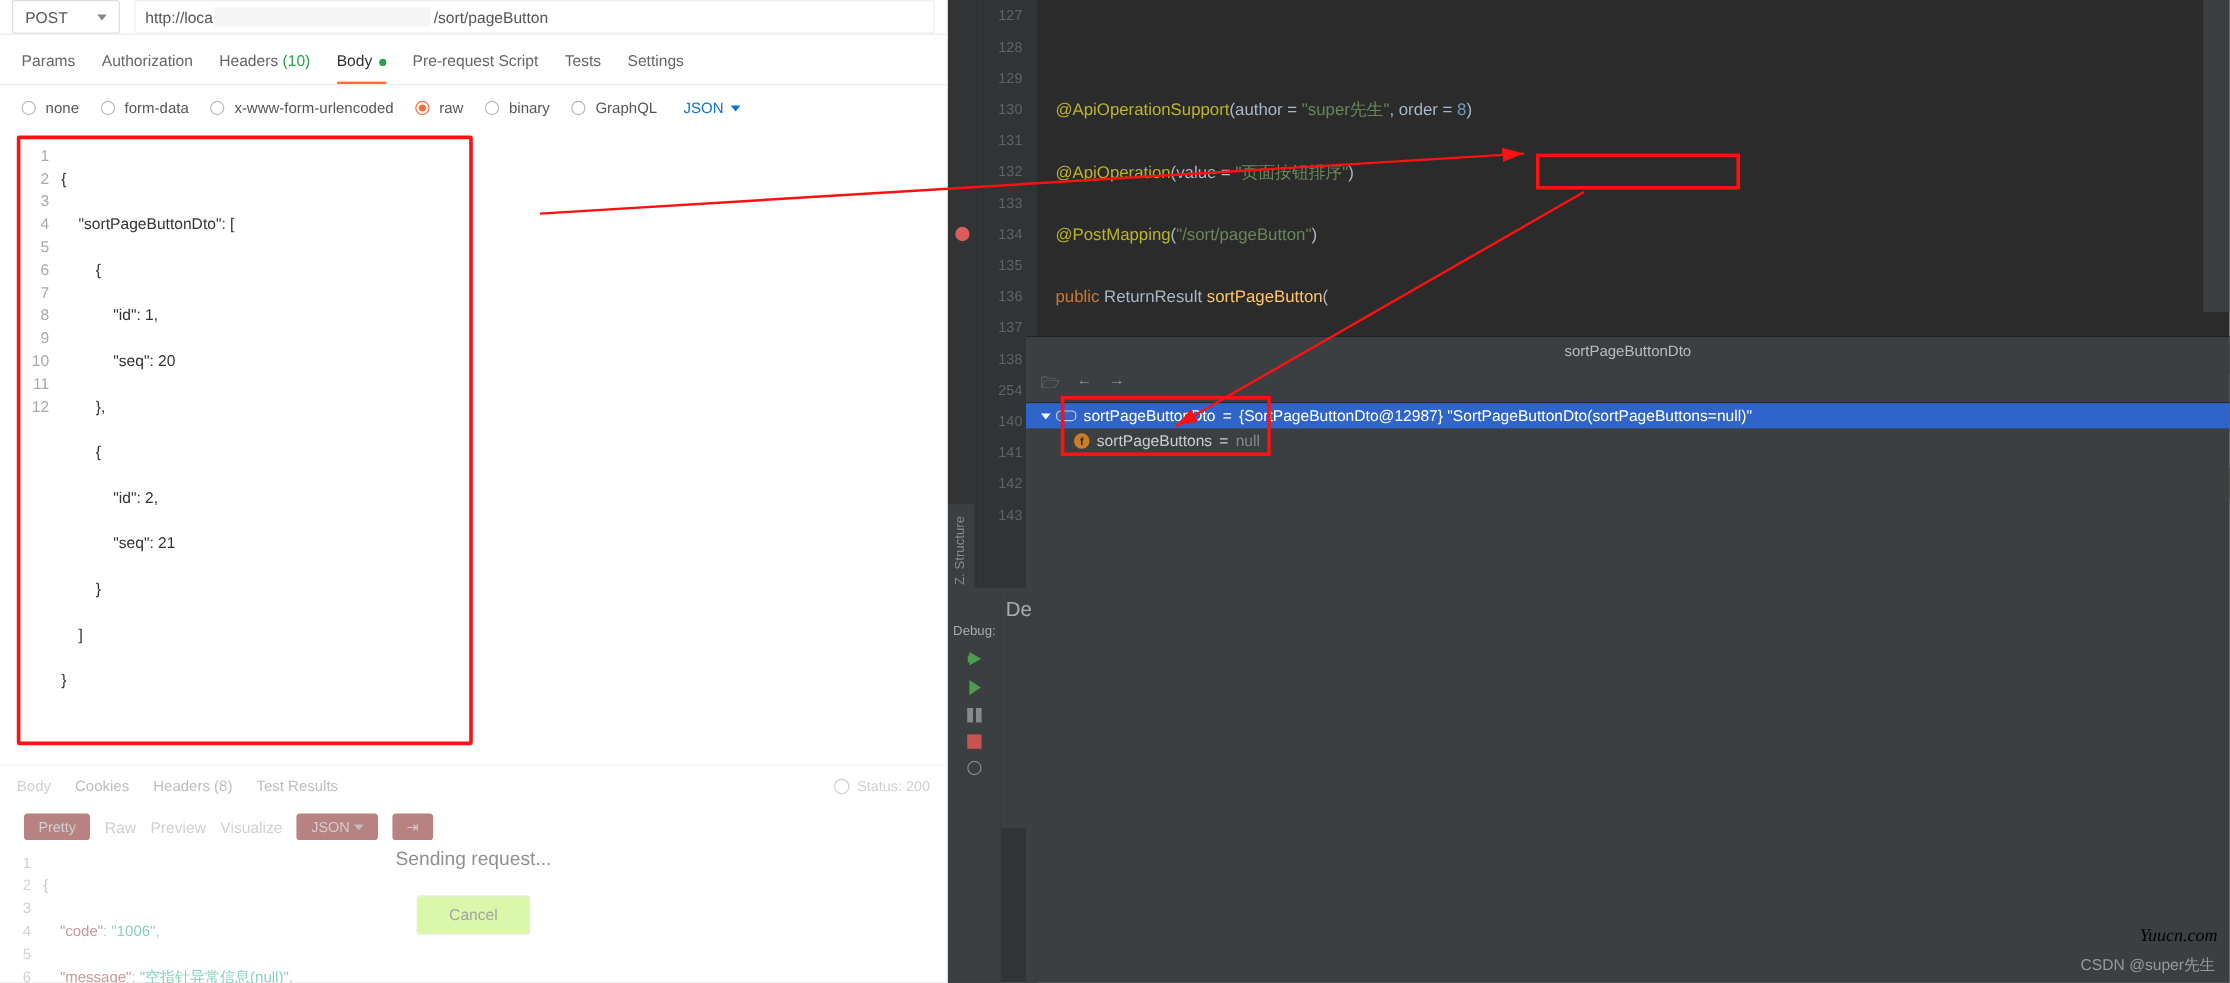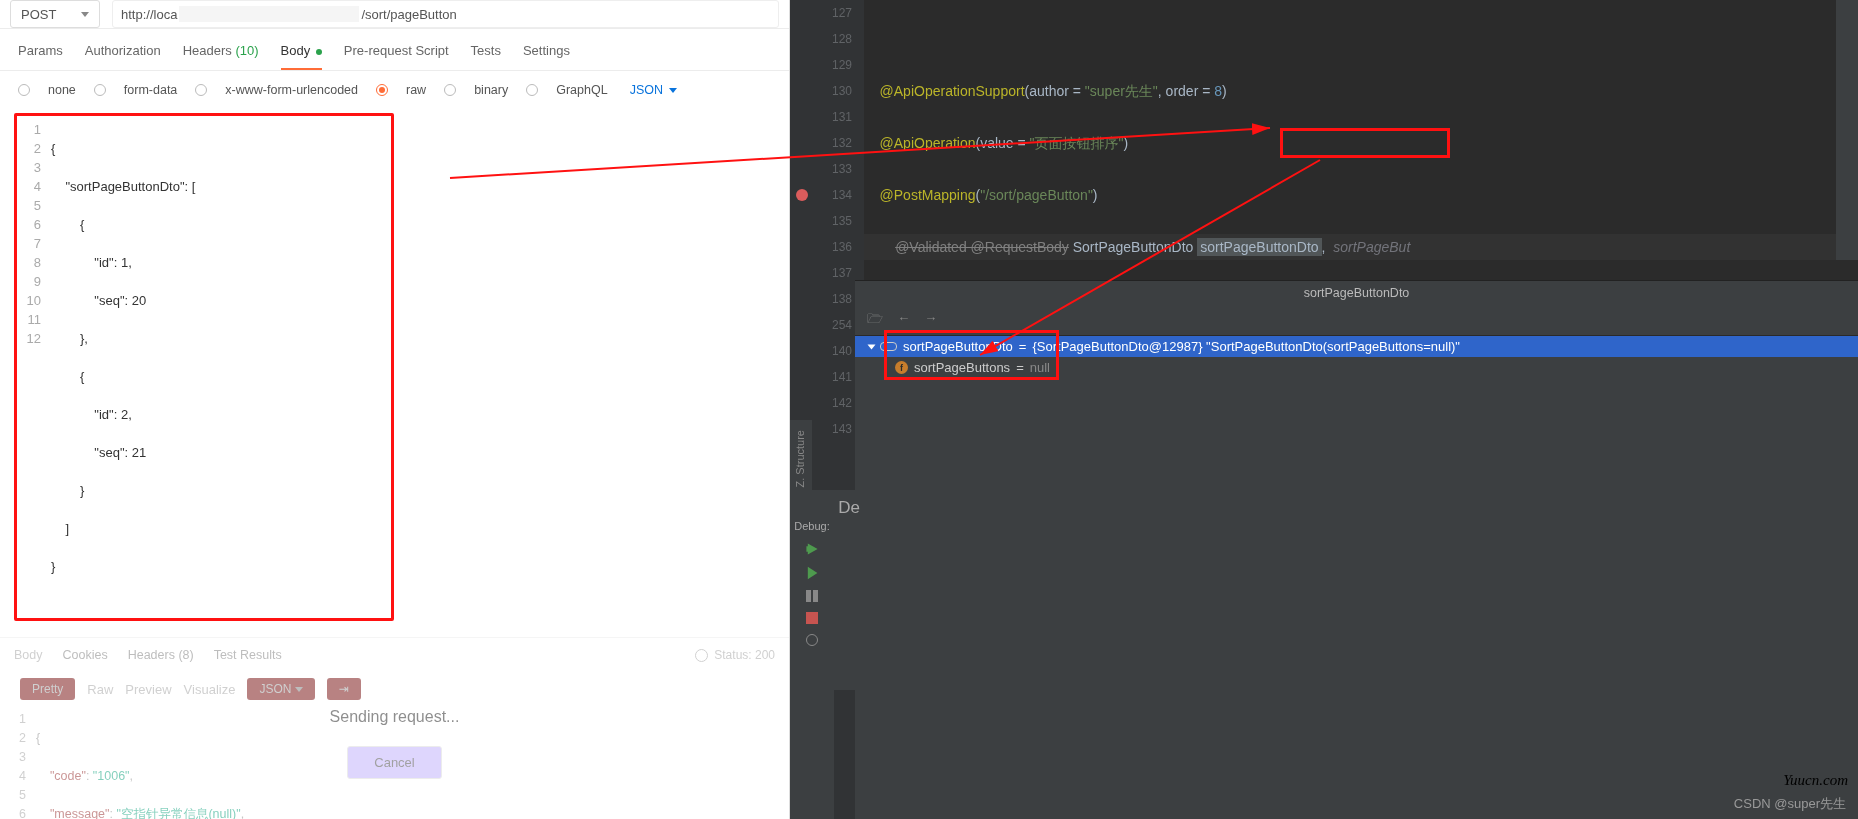--- a/index.html
+++ b/index.html
@@ -12,40 +12,40 @@
 .url-blank { display: inline-block; width: 180px; height: 16px; background: #f5f5f5; margin: 0 2px; }
 .tabs { display: flex; gap: 22px; padding: 14px 18px 0; border-bottom: 1px solid #ececec; }
 .tab { padding-bottom: 10px; cursor: pointer; color: #666; }
 .tab.active { color: #333; border-bottom: 2px solid #ff6c37; font-weight: 500; }
 .tab .dot-green { display: inline-block; width: 6px; height: 6px; border-radius: 50%; background: #2ba24c; margin-left: 2px; vertical-align: middle; }
 .tab .cnt { color: #2ba24c; }
 .body-types { display: flex; align-items: center; gap: 18px; padding: 12px 18px; font-size: 12.5px; }
 .radio { width: 12px; height: 12px; border: 1px solid #bbb; border-radius: 50%; display: inline-flex; align-items: center; justify-content: center; }
 .radio.on { border-color: #ff6c37; }
 .radio.on::after { content: ''; width: 6px; height: 6px; border-radius: 50%; background: #ff6c37; }
-.btype { display: flex; align-items: center; gap: 18px; cursor: pointer; }
+.btype { display: flex; align-items: center; gap: 8px; cursor: pointer; }
 .json-sel { color: #0973dc; display: flex; align-items: center; gap: 6px; cursor: pointer; margin-left: 4px; }
 .json-sel .chev { border-top-color: #0973dc; }
 .editor-wrap { margin: 4px 14px; border: 3px solid #f11; border-radius: 2px; padding: 4px 0 4px 0; width: 380px; }
 .editor { font-family: Consolas, Menlo, monospace; font-size: 13px; line-height: 19px; display: flex; }
 .gut { width: 34px; text-align: right; color: #aaa; padding-right: 10px; user-select: none; }
 .code { white-space: pre; color: #333; }
 .lower { margin-top: 12px; border-top: 1px solid #eee; opacity: 0.55; position: relative; flex: 1; }
 .resp-tabs { display: flex; gap: 20px; padding: 10px 14px; color: #888; font-size: 12.5px; }
 .resp-tabs .sel { color: #aaa; }
 .status { position: absolute; right: 14px; top: 10px; color: #aaa; font-size: 12px; display:flex;align-items:center;gap:6px;}
 .globe{width:13px;height:13px;border:1px solid #aaa;border-radius:50%;position:relative;}
 .pill-row { display: flex; gap: 12px; padding: 6px 20px; align-items: center; }
 .pill { background: #7f1d1d; border-radius: 3px; padding: 4px 12px; color: #aaa; font-size: 12px; }
 .resp-code { font-family: Consolas, Menlo, monospace; font-size: 12.5px; line-height: 19px; display: flex; padding: 4px 6px; }
 .resp-code .k2 { color: #a04040; }
 .resp-code .s2 { color: #2a8; }
 .sending { position: absolute; left: 0; right: 0; top: 70px; display: flex; flex-direction: column; align-items: center; gap: 20px; }
 .sending-txt { font-size: 16px; color: #333; font-weight: 500; }
-.cancel-btn { border: 1px solid #ddd; background: #c4b5fd; padding: 8px 26px; border-radius: 3px; cursor: pointer; color: #555; font-size: 13px; }
+.cancel-btn { border: 1px solid #ddd; background: #bef264; padding: 8px 26px; border-radius: 3px; cursor: pointer; color: #555; font-size: 13px; }
 
 .ide { flex: 1; background: #2b2b2b; color: #a9b7c6; font-family: Consolas, "JetBrains Mono", monospace; font-size: 14px; position: relative; display: flex; }
 .ide-gut { width: 50px; background: #313335; color: #606366; text-align: right; padding-right: 12px; line-height: 26px; font-size: 12px; user-select: none; }
 .ide-icons { width: 24px; background: #313335; }
 .ide-code { flex: 1; line-height: 26px; white-space: pre; position: relative; }
 .ide-code .an { color: #bbb529; }
 .ide-code .kw { color: #cc7832; }
 .ide-code .st { color: #6a8759; }
 .ide-code .nm { color: #6897bb; }
 .ide-code .fn { color: #ffc66d; }
@@ -231,20 +231,21 @@
       <div>140</div>
       <div>141</div>
       <div>142</div>
       <div>143</div>
   </div>
   <div class="ide-code">
 <div> </div>
 <div>    <span class="an">@ApiOperationSupport</span><span>(author = </span><span class="st">"super先生"</span><span>, order = </span><span class="nm">8</span><span>)</span></div>
 <div>    <span class="an">@ApiOperation</span><span>(value = </span><span class="st">"页面按钮排序"</span><span>)</span></div>
 <div>    <span class="an">@PostMapping</span><span>(</span><span class="st">"/sort/pageButton"</span><span>)</span></div>
+<div>    <span class="kw">public</span><span> ReturnResult </span><span class="fn">sortPageButton</span><span>(</span></div>
 <div class="cur">        <span class="strikethrough">@Validated @RequestBody</span><span> SortPageButtonDto </span><span style="background:#515658;padding:1px 3px;">sortPageButtonDto</span><span>,</span><span class="ih">  sortPageBut</span></div>
 <div>        <span>BindingResult bindingResult) {</span><span class="ih">  bindingResult:  org.springframework.valid</span></div>
 <div class="bp"><span class="hl">      <span>BindingParamUtil.</span><span class="it">checkParam</span><span>(bindingResult);</span></span><span class="ih">  bindingResult: "org.springfram</span></div>
 <div>      <span class="kw">return</span><span> appPageButtonService.</span><span class="fn">sortPageButton</span><span>(sortPageButtonDto);</span></div>
 <div>    <span>}</span></div>
 <div> </div><div> </div><div> </div><div> </div><div> </div><div> </div><div> </div>
   </div>
   <div class="right-icons"></div>
 
   <div class="side-tabs">

